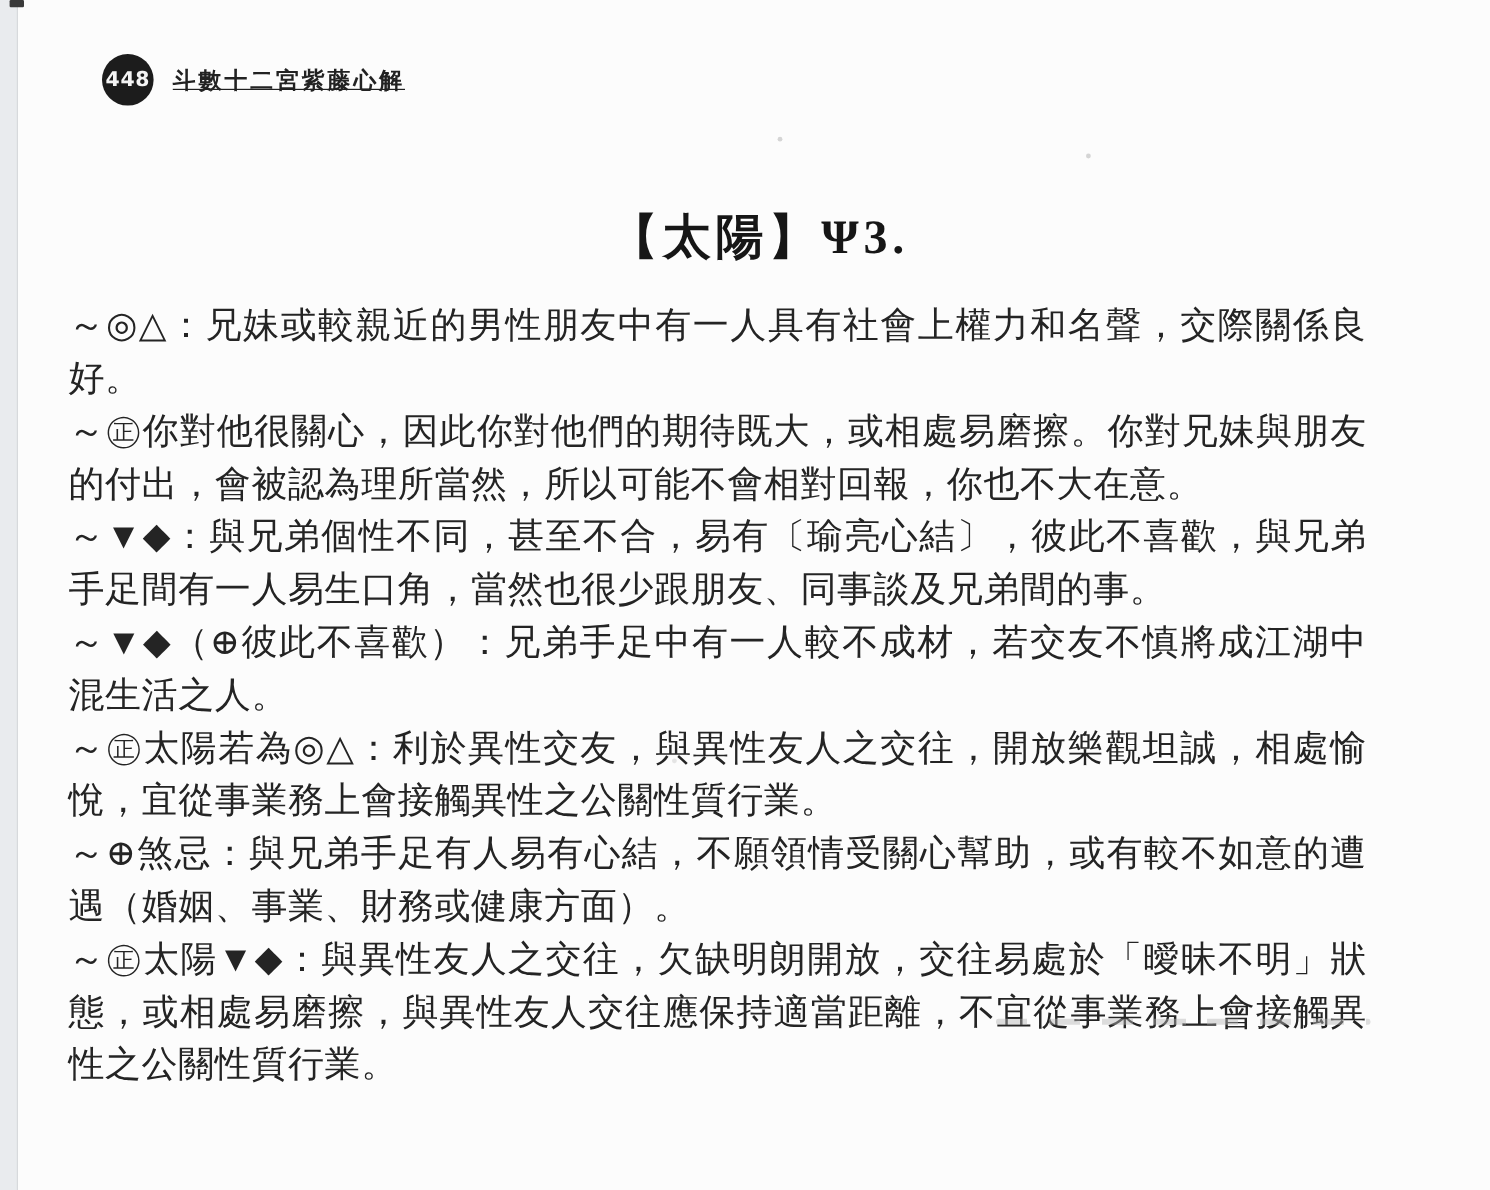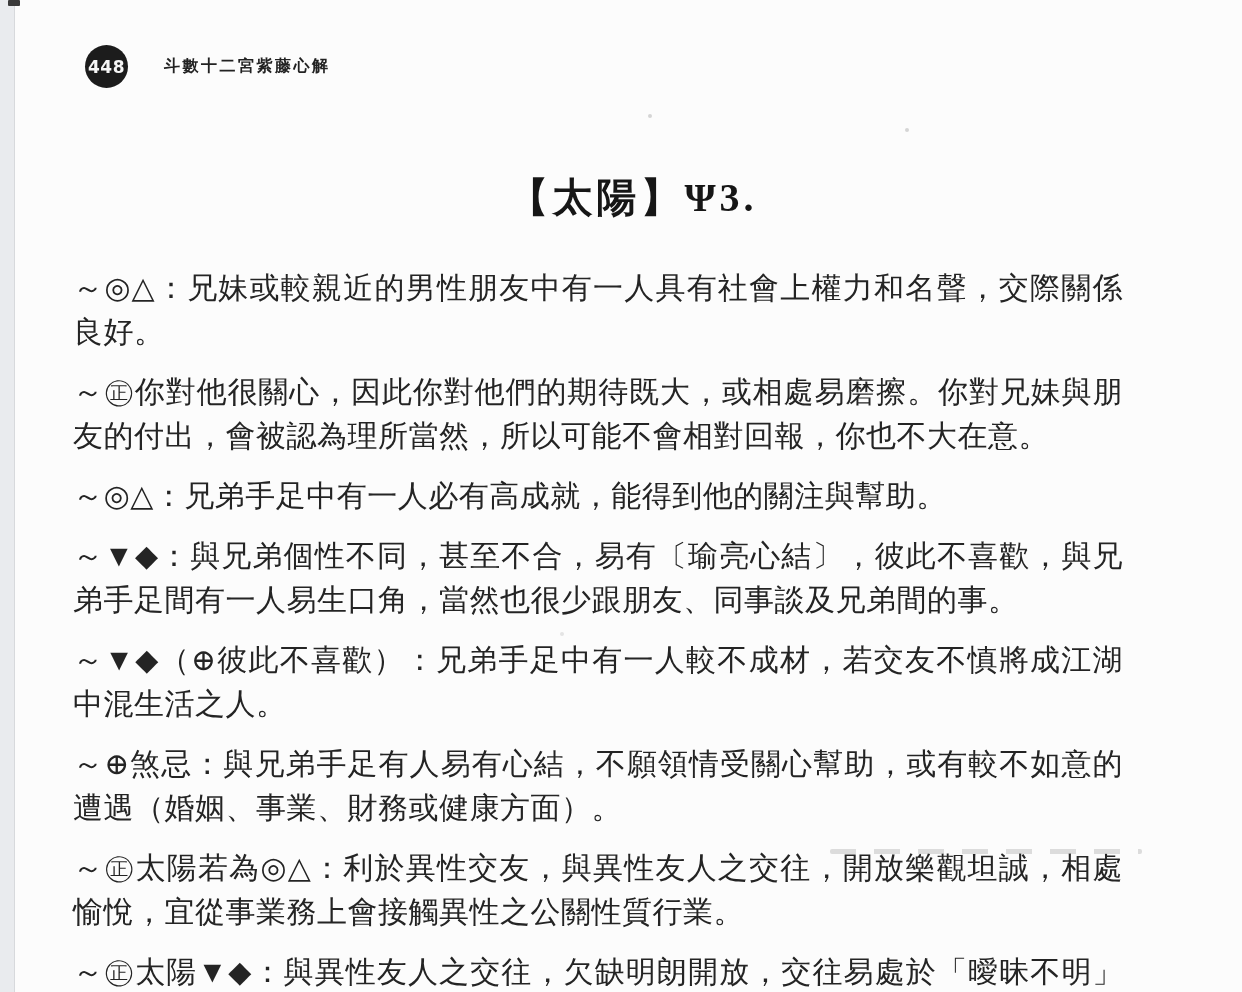--- a/index.html
+++ b/index.html
@@ -29,38 +29,39 @@
     left: 8px; top: 0;
     width: 12px; height: 6px;
     background: #3a3a3a;
     border-radius: 1px;
   }
   .header {
     position: absolute;
     left: 85px; top: 45px;
     display: flex;
     align-items: center;
-    gap: 36px;
+    gap: 16px;
+    text-decoration: underline;
   }
   .badge {
     width: 43px; height: 43px;
     background: #1c1c1c;
     border-radius: 50%;
     color: #f5f5f5;
     font-family: "DejaVu Sans", sans-serif;
     font-size: 17px;
     font-weight: bold;
     display: flex;
     align-items: center;
     justify-content: center;
     letter-spacing: 0.5px;
   }
   .book-title {
     font-family: "Liberation Sans", "DejaVu Sans", sans-serif;
-    font-size: 16px;
+    font-size: 19px;
     font-weight: bold;
     letter-spacing: 2.5px;
     color: #222;
   }
   .section-title {
     position: absolute;
     left: 0; top: 158px;
     width: 1242px;
     text-align: center;
     font-size: 40px;
@@ -68,21 +69,21 @@
     letter-spacing: 4px;
     color: #161616;
     margin: 12px;
   }
   .body-text {
     position: absolute;
     left: 57px; top: 250px;
     width: 1082px;
   }
   .body-text p {
-    margin: 16px;
+    margin: 0;
     font-size: 30px;
     line-height: 44px;
     text-align: justify;
     text-justify: inter-ideograph;
     color: #242424;
     letter-spacing: 0.5px;
   }
   
   .scan-smudge {
     position: absolute;
@@ -112,25 +113,24 @@
   <div class="header">
     <div class="badge">448</div>
     <div class="book-title">斗數十二宮紫藤心解</div>
   </div>
 
   <h1 class="section-title">【太陽】Ψ3.</h1>
 
   <div class="body-text">
     <p>～◎△：兄妹或較親近的男性朋友中有一人具有社會上權力和名聲，交際關係良好。</p>
     <p>～㊣你對他很關心，因此你對他們的期待既大，或相處易磨擦。你對兄妹與朋友的付出，會被認為理所當然，所以可能不會相對回報，你也不大在意。</p>
-    <p>～◎△：兄弟手足中有一人必有高成就，能得到他的關注與幫助。</p>
     <p>～▼◆：與兄弟個性不同，甚至不合，易有〔瑜亮心結〕，彼此不喜歡，與兄弟手足間有一人易生口角，當然也很少跟朋友、同事談及兄弟間的事。</p>
     <p>～▼◆（⊕彼此不喜歡）：兄弟手足中有一人較不成材，若交友不慎將成江湖中混生活之人。</p>
+    <p>～㊣太陽若為◎△：利於異性交友，與異性友人之交往，開放樂觀坦誠，相處愉悅，宜從事業務上會接觸異性之公關性質行業。</p>
     <p>～⊕煞忌：與兄弟手足有人易有心結，不願領情受關心幫助，或有較不如意的遭遇（婚姻、事業、財務或健康方面）。</p>
-    <p>～㊣太陽若為◎△：利於異性交友，與異性友人之交往，開放樂觀坦誠，相處愉悅，宜從事業務上會接觸異性之公關性質行業。</p>
     <p>～㊣太陽▼◆：與異性友人之交往，欠缺明朗開放，交往易處於「曖昧不明」狀態，或相處易磨擦，與異性友人交往應保持適當距離，不宜從事業務上會接觸異性之公關性質行業。</p>
   </div>
 
   <div class="scan-smudge"></div>
   <div class="scan-dot" style="left:648px; top:114px;"></div>
   <div class="scan-dot" style="left:905px; top:128px;"></div>
   <div class="scan-dot" style="left:560px; top:632px; opacity:0.25;"></div>
 
 </div>
 

